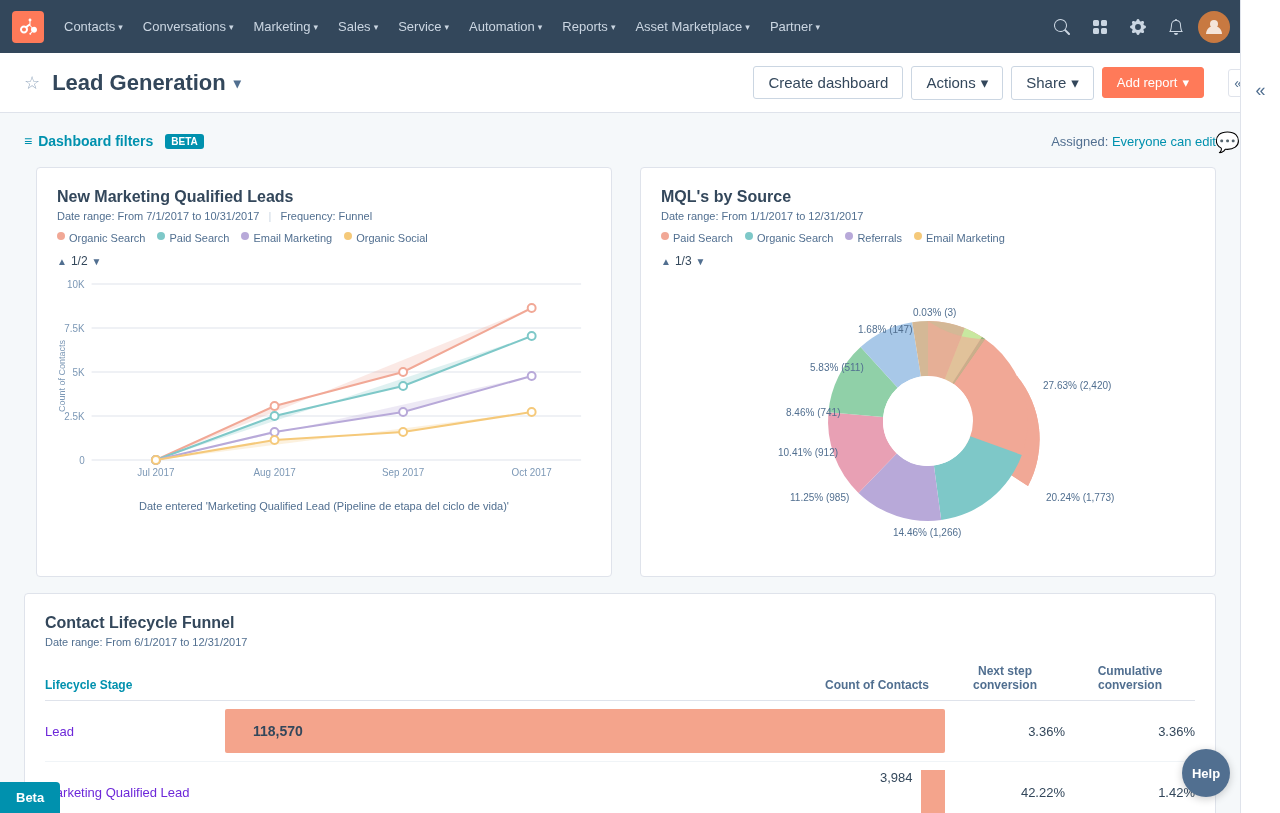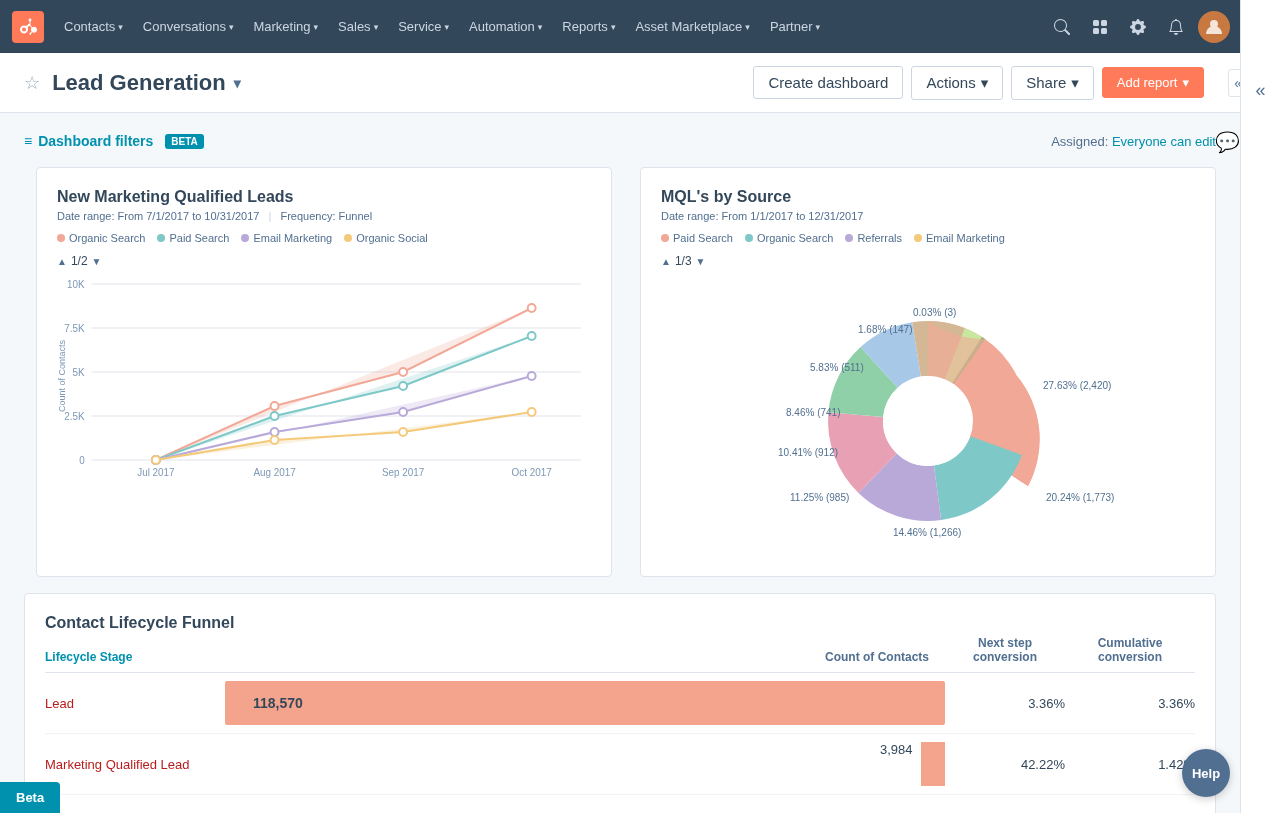--- a/index.html
+++ b/index.html
@@ -167,21 +167,21 @@
     }
     .chart-subtitle .separator { margin: 0 6px; color: #cbd6e2; }
     .chart-legend {
       display: flex;
       flex-wrap: wrap;
       gap: 12px;
       margin-bottom: 10px;
       font-size: 11px;
       color: #516f90;
     }
-    .legend-item { display: flex; align-items: center; gap: 4px; }
+    .legend-item { display: flex; align-items: flex-start; gap: 4px; }
     .legend-dot { width: 8px; height: 8px; border-radius: 50%; }
 
     
     .chart-nav {
       display: flex; align-items: center; gap: 4px;
       font-size: 12px; color: #33475b; margin-bottom: 8px;
     }
     .chart-nav .nav-arrow { cursor: pointer; color: #516f90; font-size: 10px; }
 
     
@@ -237,21 +237,21 @@
     .funnel-col-header.left { text-align: left; color: #0091ae; }
     .funnel-row {
       display: grid;
       grid-template-columns: 180px 1fr 120px 130px;
       align-items: center;
       padding: 8px 0;
       border-bottom: 1px solid #f0f4f7;
     }
     .funnel-stage-label {
       font-size: 13px;
-      color: #b91c1c;
+      color: #6d28d9;
       padding-right: 12px;
     }
     .funnel-bar-cell { position: relative; height: 44px; }
     .funnel-bar {
       height: 44px;
       border-radius: 2px;
       display: flex; align-items: center; padding-left: 12px;
       font-size: 14px; font-weight: 600; color: #33475b;
     }
     .funnel-conversion {
@@ -508,20 +508,21 @@
             <circle cx="480" cy="100" r="4" fill="white" stroke="#b8a9d9" stroke-width="2"></circle>
 
             <polygon points="100,184 220,164 350,156 480,136" fill="#f5c97a" fill-opacity="0.25"></polygon>
             <polyline points="100,184 220,164 350,156 480,136" fill="none" stroke="#f5c97a" stroke-width="2"></polyline>
             <circle cx="100" cy="184" r="4" fill="white" stroke="#f5c97a" stroke-width="2"></circle>
             <circle cx="220" cy="164" r="4" fill="white" stroke="#f5c97a" stroke-width="2"></circle>
             <circle cx="350" cy="156" r="4" fill="white" stroke="#f5c97a" stroke-width="2"></circle>
             <circle cx="480" cy="136" r="4" fill="white" stroke="#f5c97a" stroke-width="2"></circle>
           </svg>
         </div>
+        <div style="text-align:center; font-size:11px; color:#516f90; font-weight:500; margin-top:4px;">Date entered 'Marketing Qualified Lead (Pipeline de etapa del ciclo de vida)'</div>
       </div>
 
       <div class="chart-card">
         <div class="chart-title">MQL's by Source</div>
         <div class="chart-subtitle">
           <span>Date range: From 1/1/2017 to 12/31/2017</span>
         </div>
         <div class="chart-legend">
           <div class="legend-item">
             <div class="legend-dot" style="background:#f1a896;"></div>
@@ -586,20 +587,21 @@
             <text x="72" y="90" font-size="10" fill="#516f90">5.83% (511)</text>
             <text x="120" y="52" font-size="10" fill="#516f90">1.68% (147)</text>
             <text x="175" y="35" font-size="10" fill="#516f90">0.03% (3)</text>
           </svg>
         </div>
       </div>
     </div>
 
     <div class="funnel-card">
       <div class="funnel-title">Contact Lifecycle Funnel</div>
+      <div class="funnel-subtitle">Date range: From 6/1/2017 to 12/31/2017</div>
       <div class="funnel-table-header">
         <div class="funnel-col-header left">Lifecycle Stage</div>
         <div class="funnel-col-header" style="text-align:right; padding-right:16px; color:#516f90; font-weight:600;">Count of Contacts</div>
         <div class="funnel-col-header" style="text-align:center;">Next step conversion</div>
         <div class="funnel-col-header" style="text-align:center;">Cumulative conversion</div>
       </div>
 
       <div class="funnel-row">
         <div class="funnel-stage-label">Lead</div>
         <div class="funnel-bar-cell">

